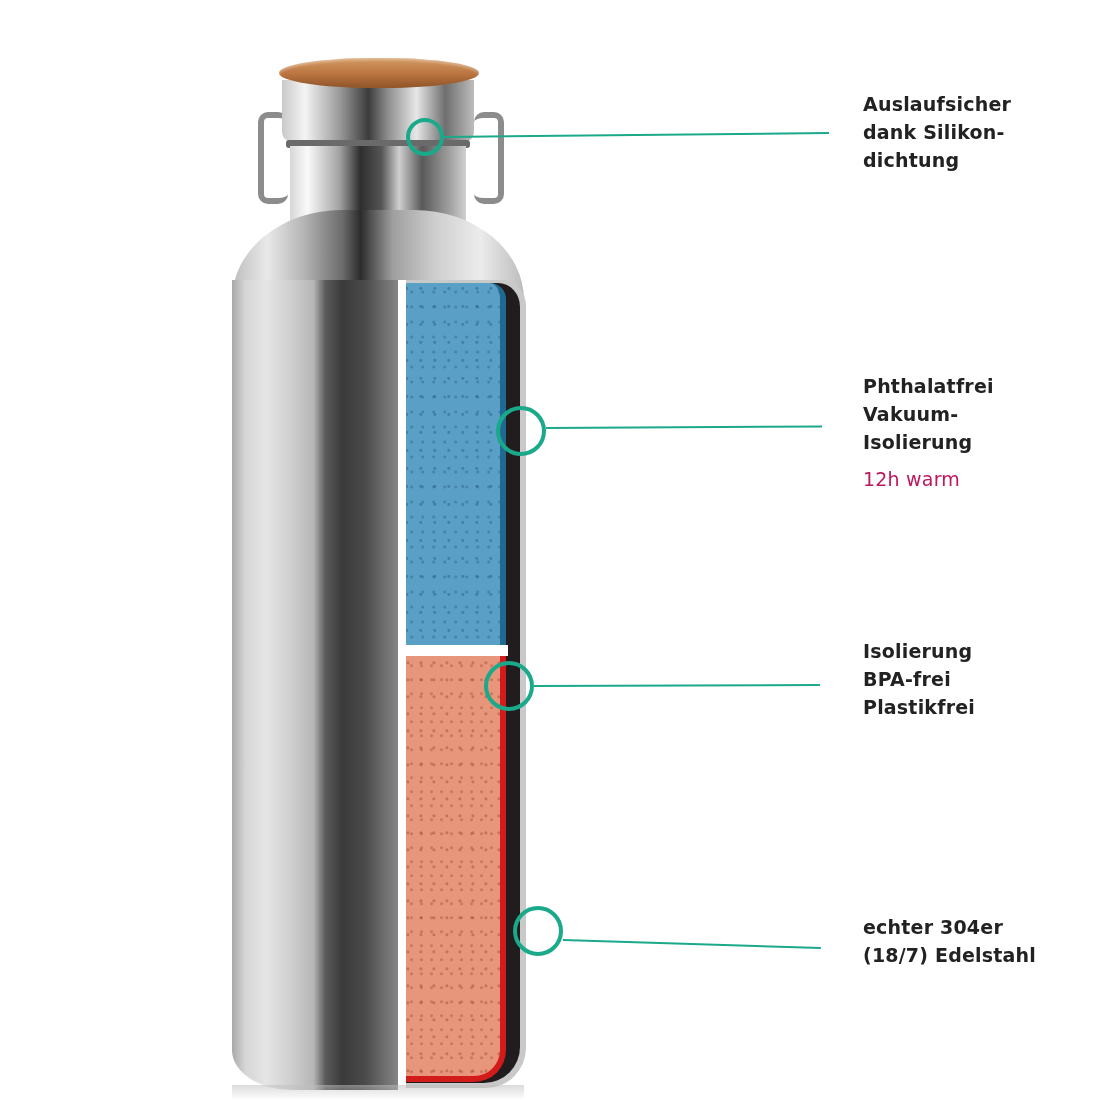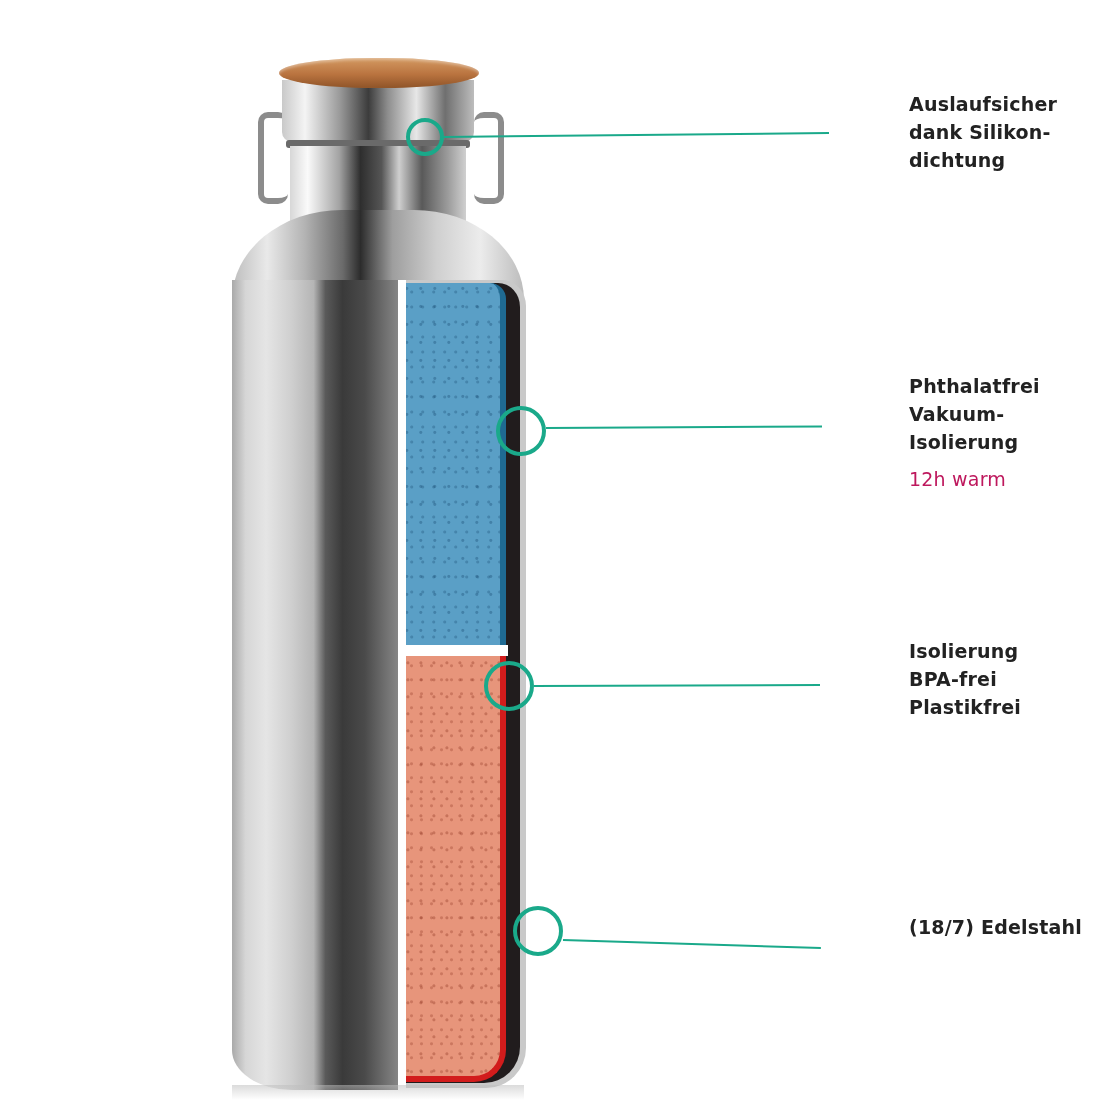--- a/index.html
+++ b/index.html
@@ -27,21 +27,21 @@
   .hot { position:absolute; left:404px; top:656px; width:96px; height:420px; background:#e7957b; border-right:6px solid #d21c1c; border-bottom:6px solid #d21c1c; border-radius:0 0 32px 0;
           background-image:radial-gradient(circle at 30% 40%, rgba(140,50,30,.35) 1px, transparent 2px), radial-gradient(circle at 75% 70%, rgba(140,50,30,.3) 1px, transparent 2px);
           background-size:13px 17px, 10px 14px; }
   .reflection { position:absolute; left:232px; top:1085px; width:292px; height:15px; background:linear-gradient(180deg,rgba(190,190,190,.55),rgba(255,255,255,0)); }
 
   
   .ring { position:absolute; width:38px; height:38px; border:4px solid #1aa98a; border-radius:50%; box-sizing:border-box; }
   .line { position:absolute; height:2px; background:#1aa98a; transform-origin:left center; }
 
   .label { position:absolute; left:863px; font-family:"DejaVu Sans", sans-serif; font-weight:bold; font-size:19px; line-height:28px; color:#222222; letter-spacing:0.2px; }
-  .label .l { display:block;margin-left:46px; }
+  .label .l { display:block; }
   .accent { color:#be185d; font-weight:normal; font-size:19px; line-height:30px; }
 </style>
 </head>
 <body>
 
 <div class="stage">
 
   <div class="bottle">
     <div class="handle left"></div>
     <div class="handle right"></div>
@@ -81,16 +81,17 @@
   <div class="line" style="left:534px; top:685px; width:286px; transform:rotate(-0.2deg);"></div>
   <div class="label" style="top:637px;">
     <span class="l">Isolierung</span>
     <span class="l">BPA-frei</span>
     <span class="l">Plastikfrei</span>
   </div>
 
   <div class="ring" style="left:513px; top:906px; width:50px; height:50px;"></div>
   <div class="line" style="left:563px; top:939px; width:258px; transform:rotate(1.8deg);"></div>
   <div class="label" style="top:913px;">
+    <span class="l">echter 304er</span>
     <span class="l">(18/7) Edelstahl</span>
   </div>
 
 </div>
 
 </body></html>

